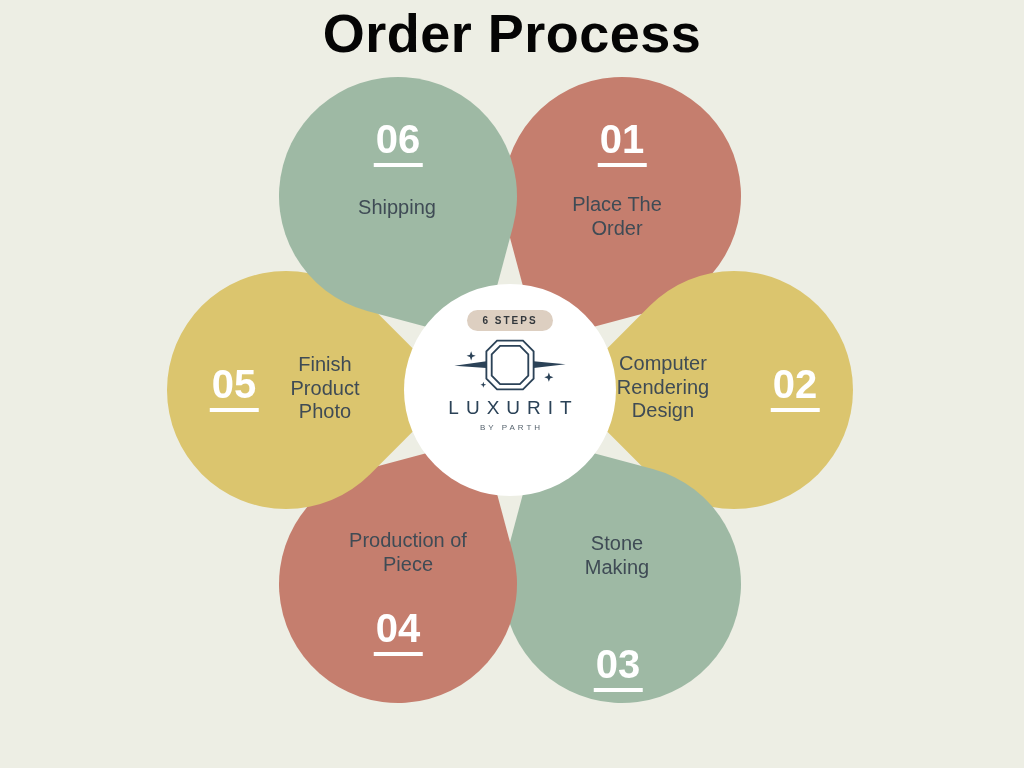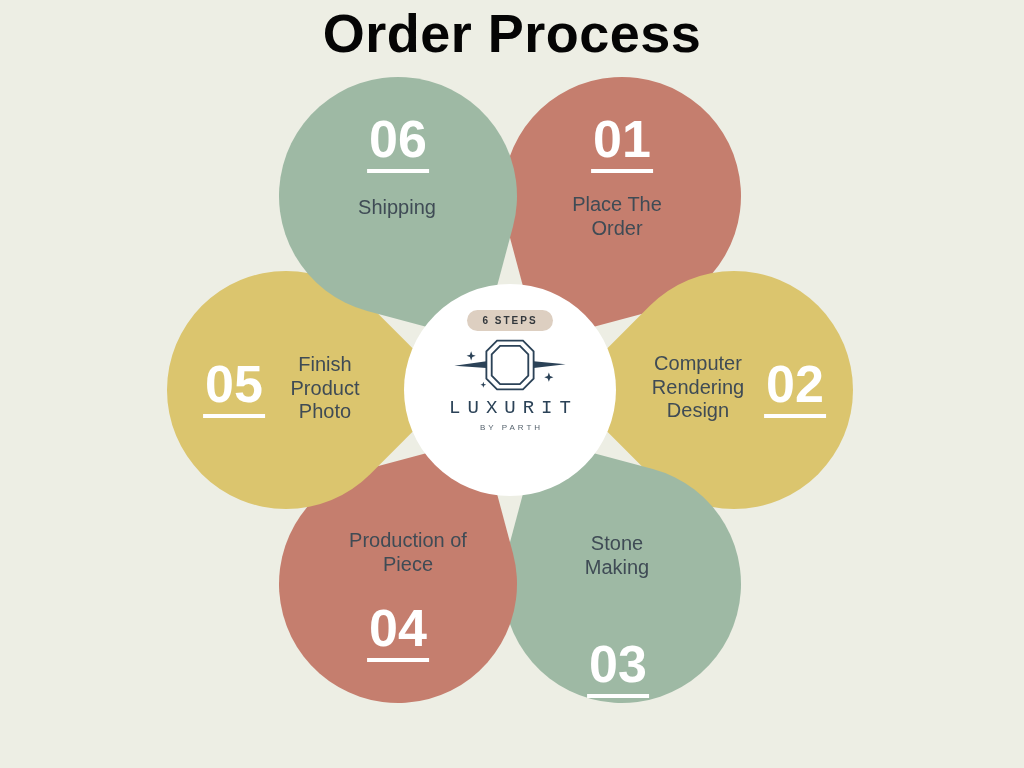--- a/index.html
+++ b/index.html
@@ -28,21 +28,21 @@
   .petal-01{left:503px;top:77px;transform:rotate(345deg);}
   .petal-02{left:615px;top:271px;transform:rotate(45deg);}
   .petal-03{left:503px;top:465px;transform:rotate(105deg);}
   .petal-04{left:279px;top:465px;transform:rotate(165deg);}
   .petal-05{left:167px;top:271px;transform:rotate(225deg);}
   .petal-06{left:279px;top:77px;transform:rotate(285deg);}
 
   
   .step-number{
     position:absolute;transform:translate(-50%,-50%);
-    color:#ffffff;font-size:52px;font-weight:bold;
+    color:#ffffff;font-size:40px;font-weight:bold;
     line-height:1;text-align:right;
   }
   .step-number span{
     display:inline-block;
     border-bottom:4px solid #ffffff;
     padding:0 2px 4px 2px;
   }
   .n-01{left:622px;top:143px;}
   .n-02{left:795px;top:388px;}
   .n-03{left:618px;top:668px;}
@@ -50,42 +50,42 @@
   .n-05{left:234px;top:388px;}
   .n-06{left:398px;top:143px;}
 
   .step-label{
     position:absolute;transform:translate(-50%,-50%);
     color:#3f4b55;font-size:20px;line-height:1.18;
     text-align:center;white-space:pre-line;
     width:160px;
   }
   .l-01{left:617px;top:217px;}
-  .l-02{left:698px;top:387px;width:120px;}
+  .l-02{left:663px;top:387px;width:120px;}
   .l-03{left:617px;top:556px;}
   .l-04{left:408px;top:553px;text-align:center;}
   .l-05{left:325px;top:388px;width:110px;}
   .l-06{left:397px;top:208px;}
 
   
   .center-circle{
     position:absolute;left:404px;top:284px;
     width:212px;height:212px;border-radius:50%;
     background:#ffffff;
     display:flex;flex-direction:column;align-items:center;
   }
   .steps-badge{
     margin-top:26px;
     padding:5px 15px;border-radius:15px;
     font-size:10px;font-weight:bold;letter-spacing:2px;
     color:#33383d;
   }
   .brand-logo{margin-top:2px;height:64px;display:flex;align-items:center;}
   .brand-name{
-    font-family:Liberation Mono, monospace;
+    font-family:Liberation Sans, sans-serif;
     font-size:19px;letter-spacing:7px;
     color:#2b4257;margin-top:0px;text-indent:7px;
   }
   .brand-tagline{
     font-size:8px;letter-spacing:3px;color:#56636e;
     margin-top:4px;text-indent:3px;text-align:right;
   }
 </style>
 </head>
 <body style="background: rgb(237, 238, 228);">

